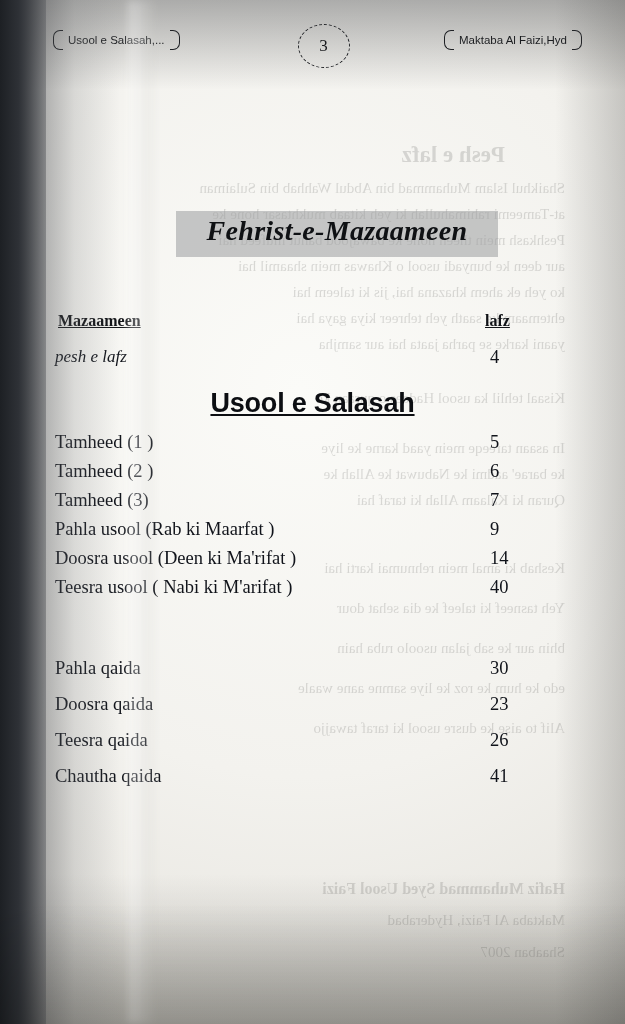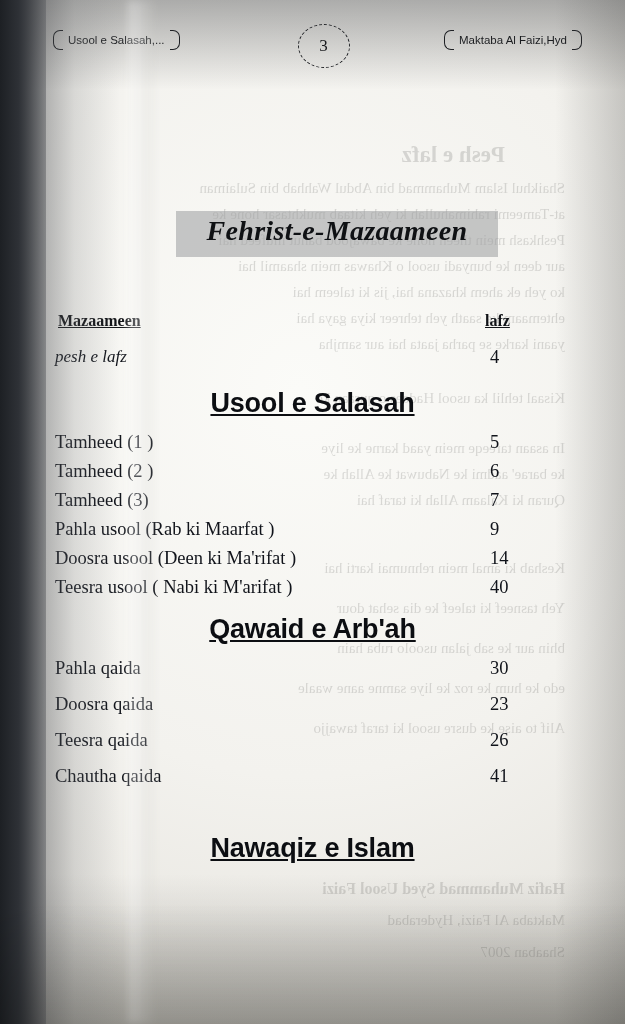--- a/index.html
+++ b/index.html
@@ -275,40 +275,38 @@
     </div>
     <div class="row" style="top:548px;">
       <span class="lbl">Doosra usool (Deen ki Ma'rifat )</span>
       <span class="pg">14</span>
     </div>
     <div class="row" style="top:577px;">
       <span class="lbl">Teesra usool ( Nabi ki  M'arifat )</span>
       <span class="pg">40</span>
     </div>
 
-    <div class="section-head" style="top:614px;">Qawaid e Arb'ah</div>
 
     <div class="row" style="top:658px;">
       <span class="lbl">Pahla qaida</span>
       <span class="pg">30</span>
     </div>
     <div class="row" style="top:694px;">
       <span class="lbl">Doosra qaida</span>
       <span class="pg">23</span>
     </div>
     <div class="row" style="top:730px;">
       <span class="lbl">Teesra qaida</span>
       <span class="pg">26</span>
     </div>
     <div class="row" style="top:766px;">
       <span class="lbl">Chautha qaida</span>
       <span class="pg">41</span>
     </div>
 
-    <div class="section-head" style="top:833px;">Nawaqiz e Islam</div>
   </div>
 
   <div class="shade-top"></div>
   <div class="shade-right"></div>
   <div class="shade-bottom"></div>
   <div class="shade-left"></div>
   <div class="shade-left-edge"></div>
   <div class="crease"></div>
   <div class="bottom-fade"></div>
 </div>

